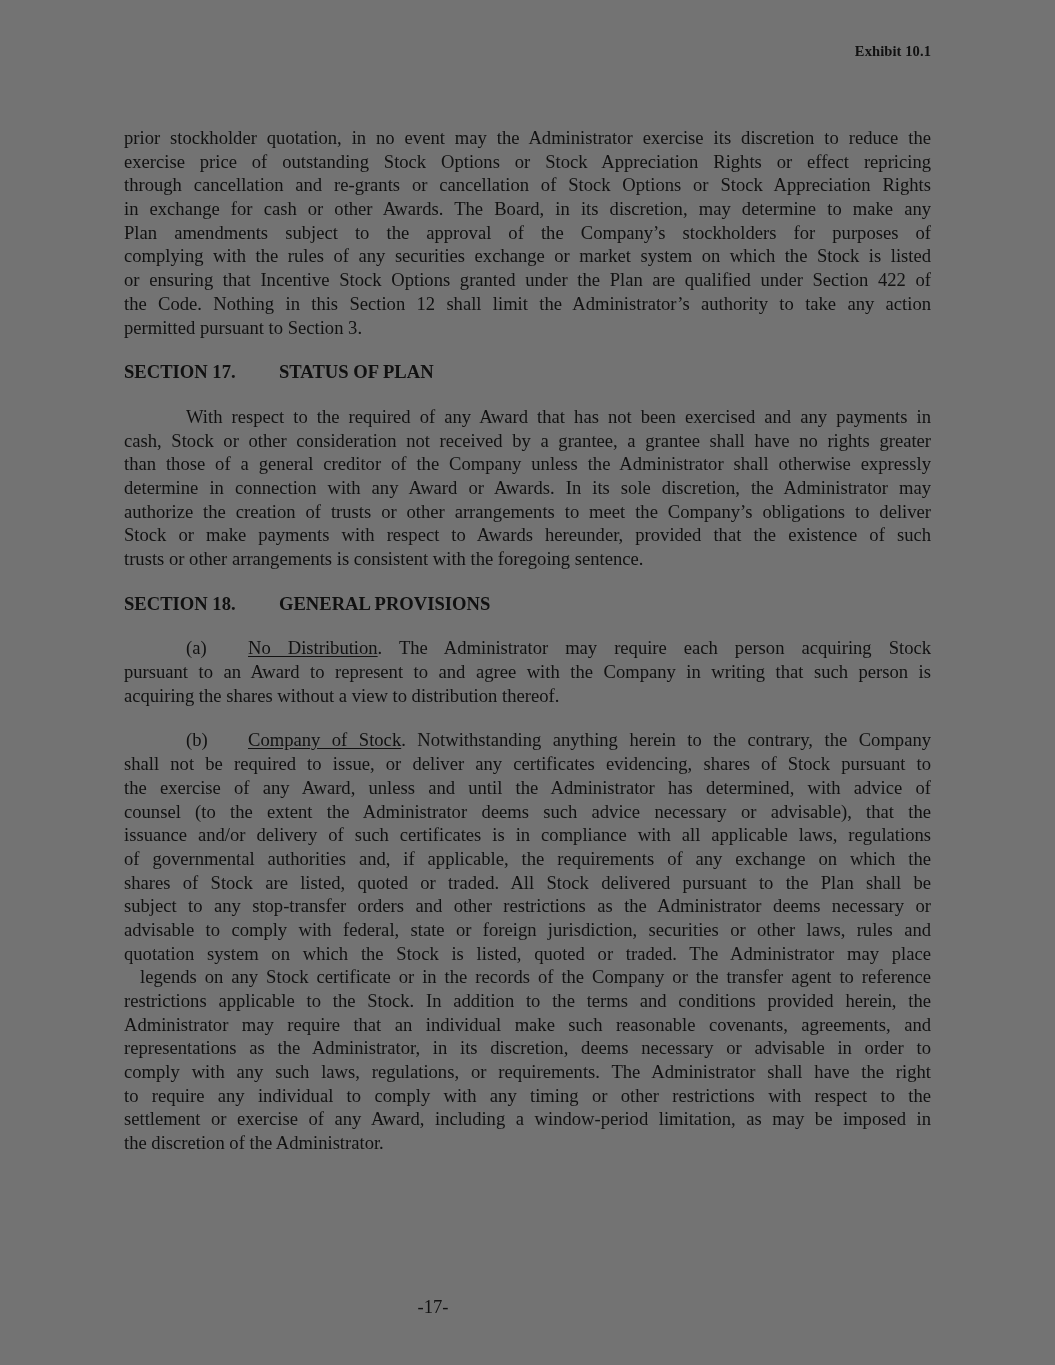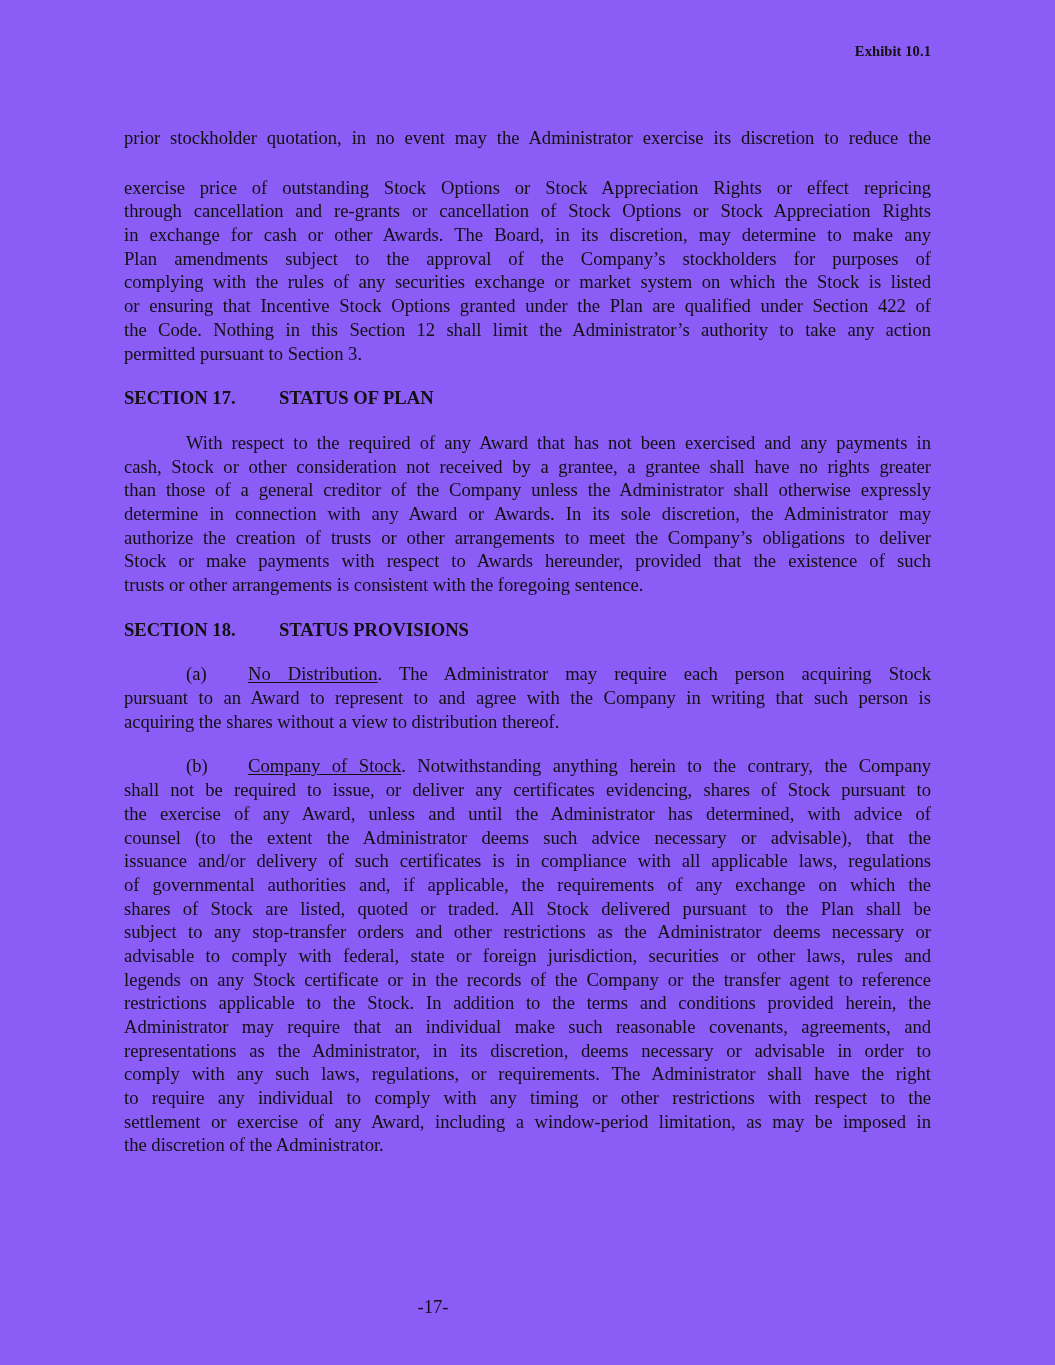--- a/index.html
+++ b/index.html
@@ -13,21 +13,21 @@
       position: relative;
       overflow: hidden;
       font-family: "Liberation Serif", "DejaVu Serif", serif;
       color: #111111;
     }
     .page {
       position: absolute;
       left: 0; top: 0;
       width: 1055px;
       height: 1365px;
-      background: #8b5cf6;
+      background: #737373;
     }
     .exhibit {
       position: absolute;
       top: 43px;
       right: 124px;
       font-weight: bold;
       font-size: 14.5px;
       letter-spacing: 0.1px;
     }
     .body {
@@ -90,21 +90,21 @@
 <body>
 
 <div class="page">
 
   <div class="exhibit">Exhibit 10.1</div>
 
   <div class="body">
 
     <div class="para">
       <span class="line" style="white-space: nowrap; word-spacing: 0px;">prior stockholder quotation, in no event may the Administrator exercise its discretion to reduce the</span>
-      <span class="line" style="white-space: nowrap; word-spacing: 0px; margin-top: 26px;">exercise price of outstanding Stock Options or Stock Appreciation Rights or effect repricing</span>
+      <span class="line" style="white-space: nowrap; word-spacing: 0px;">exercise price of outstanding Stock Options or Stock Appreciation Rights or effect repricing</span>
       <span class="line" style="white-space: nowrap; word-spacing: 0px;">through cancellation and re-grants or cancellation of Stock Options or Stock Appreciation Rights</span>
       <span class="line" style="white-space: nowrap; word-spacing: 0px;">in exchange for cash or other Awards.  The Board, in its discretion, may determine to make any</span>
       <span class="line" style="white-space: nowrap; word-spacing: 0px;">Plan amendments subject to the approval of the Company’s stockholders for purposes of</span>
       <span class="line" style="white-space: nowrap; word-spacing: 0px;">complying with the rules of any securities exchange or market system on which the Stock is listed</span>
       <span class="line" style="white-space: nowrap; word-spacing: 0px;">or ensuring that Incentive Stock Options granted under the Plan are qualified under Section 422 of</span>
       <span class="line" style="white-space: nowrap; word-spacing: 0px;">the Code.  Nothing in this Section 12 shall limit the Administrator’s authority to take any action</span>
       <span class="line last">permitted pursuant to Section 3.</span>
     </div>
 
     <div class="gap"></div>
@@ -121,21 +121,21 @@
       <span class="line" style="white-space: nowrap; word-spacing: 0px;">than those of a general creditor of the Company unless the Administrator shall otherwise expressly</span>
       <span class="line" style="white-space: nowrap; word-spacing: 0px;">determine in connection with any Award or Awards.  In its sole discretion, the Administrator may</span>
       <span class="line" style="white-space: nowrap; word-spacing: 0px;">authorize the creation of trusts or other arrangements to meet the Company’s obligations to deliver</span>
       <span class="line" style="white-space: nowrap; word-spacing: 0px;">Stock or make payments with respect to Awards hereunder, provided that the existence of such</span>
       <span class="line last">trusts or other arrangements is consistent with the foregoing sentence.</span>
     </div>
 
     <div class="gap"></div>
 
     <div class="heading">
-      <span class="num">SECTION 18.</span><span>STATUS PROVISIONS</span>
+      <span class="num">SECTION 18.</span><span>GENERAL PROVISIONS</span>
     </div>
 
     <div class="gap"></div>
 
     <div class="para">
       <span class="line indent" style="white-space: nowrap; word-spacing: 0px;"><span class="item-label">(a)</span><span class="u">No Distribution</span><span>.  The Administrator may require each person acquiring Stock</span></span>
       <span class="line" style="white-space: nowrap; word-spacing: 0px;">pursuant to an Award to represent to and agree with the Company in writing that such person is</span>
       <span class="line last">acquiring the shares without a view to distribution thereof.</span>
     </div>
 
@@ -144,21 +144,22 @@
     <div class="para">
       <span class="line indent" style="white-space: nowrap; word-spacing: 0px;"><span class="item-label">(b)</span><span class="u">Company of Stock</span><span>.  Notwithstanding anything herein to the contrary, the Company</span></span>
       <span class="line" style="white-space: nowrap; word-spacing: 0px;">shall not be required to issue, or deliver any certificates evidencing, shares of Stock pursuant to</span>
       <span class="line" style="white-space: nowrap; word-spacing: 0px;">the exercise of any Award, unless and until the Administrator has determined, with advice of</span>
       <span class="line" style="white-space: nowrap; word-spacing: 0px;">counsel (to the extent the Administrator deems such advice necessary or advisable), that the</span>
       <span class="line" style="white-space: nowrap; word-spacing: 0px;">issuance and/or delivery of such certificates is in compliance with all applicable laws, regulations</span>
       <span class="line" style="white-space: nowrap; word-spacing: 0px;">of governmental authorities and, if applicable, the requirements of any exchange on which the</span>
       <span class="line" style="white-space: nowrap; word-spacing: 0px;">shares of Stock are listed, quoted or traded.  All Stock delivered pursuant to the Plan shall be</span>
       <span class="line" style="white-space: nowrap; word-spacing: 0px;">subject to any stop-transfer orders and other restrictions as the Administrator deems necessary or</span>
       <span class="line" style="white-space: nowrap; word-spacing: 0px;">advisable to comply with federal, state or foreign jurisdiction, securities or other laws, rules and</span>
-      <span class="line" style="white-space: nowrap; word-spacing: 0px;">legends on any Stock certificate or in the records of the Company or the transfer agent to reference</span>
+      <span class="line" style="white-space: nowrap; word-spacing: 0px;">quotation system on which the Stock is listed, quoted or traded.  The Administrator may place</span>
+      <span class="line" style="white-space: nowrap; word-spacing: 0px; margin-left: 16px;">legends on any Stock certificate or in the records of the Company or the transfer agent to reference</span>
       <span class="line" style="white-space: nowrap; word-spacing: 0px;">restrictions applicable to the Stock.  In addition to the terms and conditions provided herein, the</span>
       <span class="line" style="white-space: nowrap; word-spacing: 0px;">Administrator may require that an individual make such reasonable covenants, agreements, and</span>
       <span class="line" style="white-space: nowrap; word-spacing: 0px;">representations as the Administrator, in its discretion, deems necessary or advisable in order to</span>
       <span class="line" style="white-space: nowrap; word-spacing: 0px;">comply with any such laws, regulations, or requirements.  The Administrator shall have the right</span>
       <span class="line" style="white-space: nowrap; word-spacing: 0px;">to require any individual to comply with any timing or other restrictions with respect to the</span>
       <span class="line" style="white-space: nowrap; word-spacing: 0px;">settlement or exercise of any Award, including a window-period limitation, as may be imposed in</span>
       <span class="line last">the discretion of the Administrator.</span>
     </div>
 
   </div>

